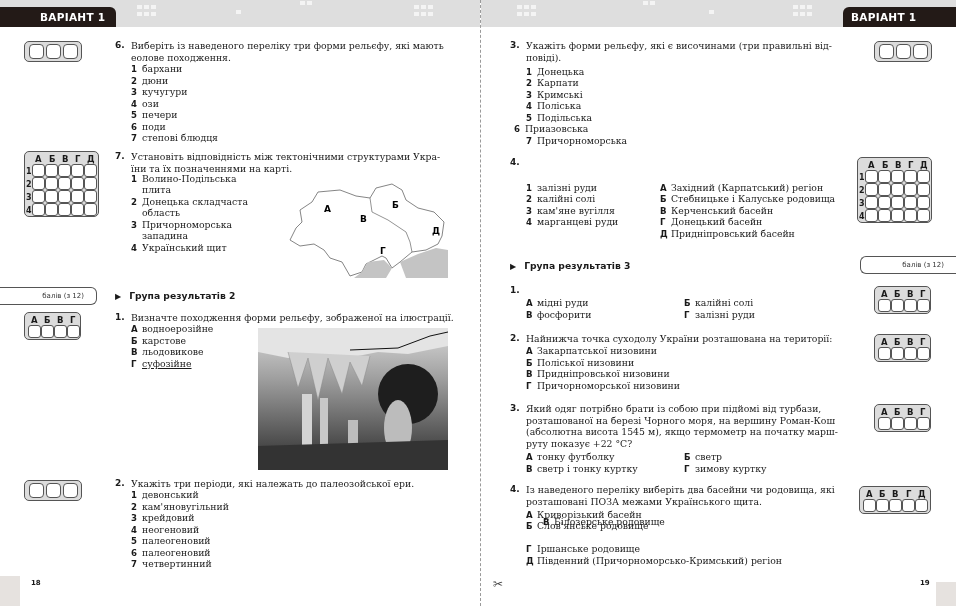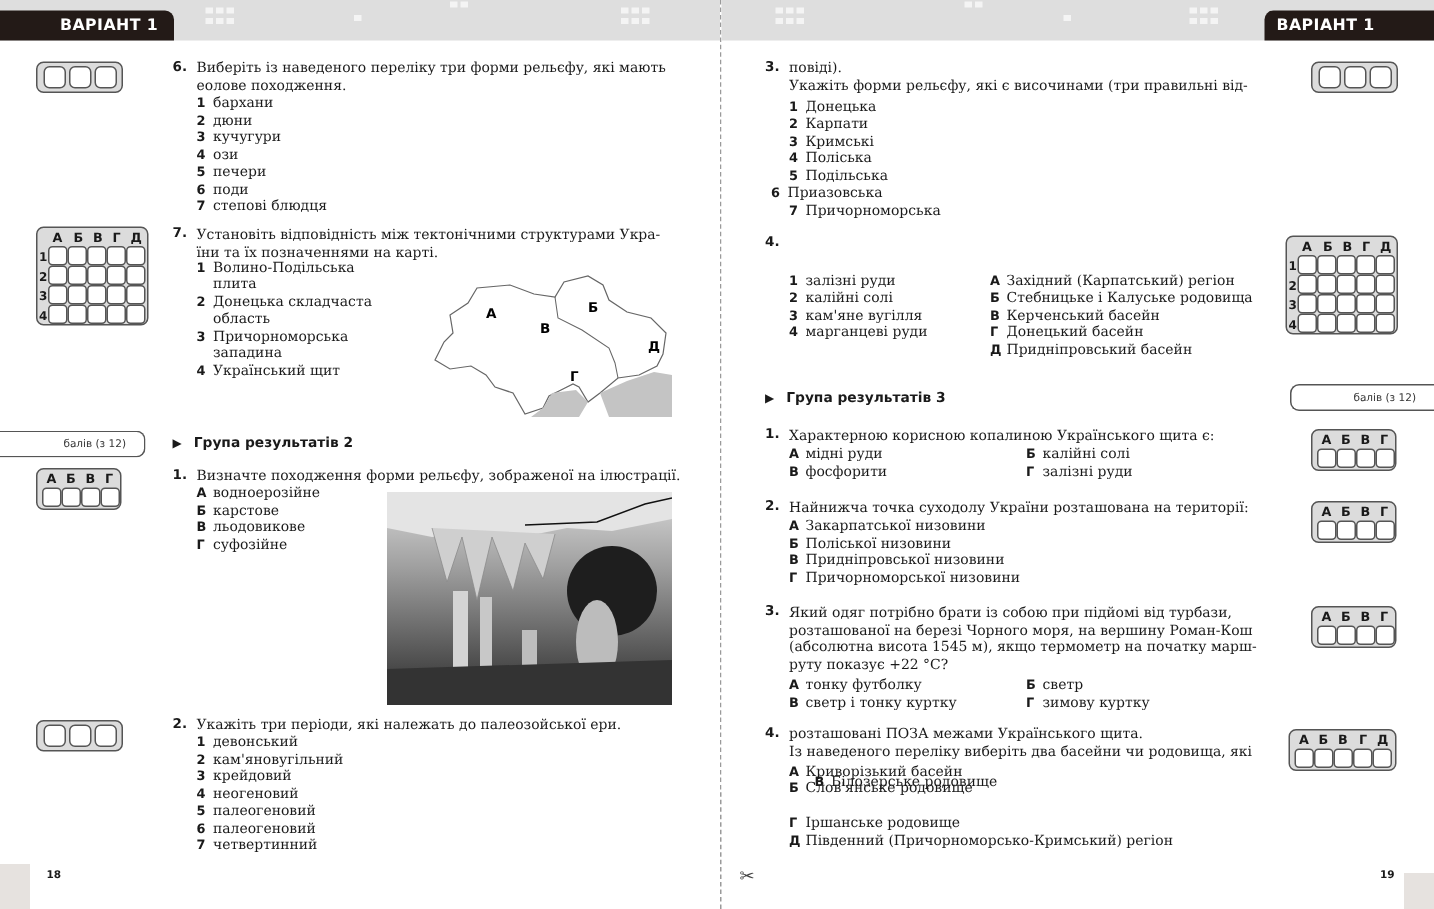--- a/index.html
+++ b/index.html
@@ -178,21 +178,21 @@
     <div class="cell" style="left:29px;top:12px"></div>
     <div class="cell" style="left:42px;top:12px"></div>
   </div>
 
   <div class="q" style="left:115px;top:312px;width:350px;height:60px;">
     <span class="q-num">1.</span>
     <div class="q-text">Визначте походження форми рельєфу, зображеної на ілюстрації.</div>
     <div class="opt" style="left:16px;top:11px;"><span class="opt-key">А</span><span>водноерозійне</span></div>
     <div class="opt" style="left:16px;top:23px;"><span class="opt-key">Б</span><span>карстове</span></div>
     <div class="opt" style="left:16px;top:34px;"><span class="opt-key">В</span><span>льодовикове</span></div>
-    <div class="opt" style="left:16px;top:46px;"><span class="opt-key">Г</span><span>суфозійне</span></div>
+    <div class="opt" style="left:16px;top:46px;text-decoration:underline;"><span class="opt-key">Г</span><span>суфозійне</span></div>
   </div>
 
   <div class="photo">
     <svg width="190" height="142" viewBox="0 0 190 142">
       <defs>
         <linearGradient id="g1" x1="0" y1="0" x2="0" y2="1">
           <stop offset="0" stop-color="#d8d8d8"></stop>
             <stop offset="0.35" stop-color="#a0a0a0"></stop>
             <stop offset="1" stop-color="#2a2a2a"></stop>
         </linearGradient>
@@ -259,22 +259,22 @@
       <span style="left:0;top:7px"></span>
         <span style="left:7px;top:7px"></span>
         <span style="left:14px;top:7px"></span>
     </div>
   </div>
   <div class="variant-tab">ВАРІАНТ  1</div>
 
   <div class="q" style="left:29px;top:40px;width:340px;height:110px;">
     <span class="q-num">3.</span>
     <div class="q-text">
+      <div>Укажіть форми рельєфу, які є височинами (три правильні від-</div>
       <div>повіді).</div>
-      <div>Укажіть форми рельєфу, які є височинами (три правильні від-</div>
     </div>
     <div class="opt" style="left:16px;top:26px;"><span class="opt-key">1</span><span>Донецька</span></div>
     <div class="opt" style="left:16px;top:37px;"><span class="opt-key">2</span><span>Карпати</span></div>
     <div class="opt" style="left:16px;top:49px;"><span class="opt-key">3</span><span>Кримські</span></div>
     <div class="opt" style="left:16px;top:60px;"><span class="opt-key">4</span><span>Поліська</span></div>
     <div class="opt" style="left:16px;top:72px;"><span class="opt-key">5</span><span>Подільська</span></div>
     <div class="opt" style="left:4px;top:83px;"><span class="opt-key">6</span><span>Приазовська</span></div>
     <div class="opt" style="left:16px;top:95px;"><span class="opt-key">7</span><span>Причорноморська</span></div>
   </div>
   <div class="answer-box" style="left:393px;top:41px;width:58px;height:21px;">
@@ -330,21 +330,20 @@
     </div>
   </div>
 
   <div class="group-title" style="left:29px;top:260px;">
     <span class="arrow">▶</span><span>Група результатів 3</span>
   </div>
   <div class="score-box" style="left:379px;top:256px;width:96px;">балів (з 12)</div>
 
   <div class="q" style="left:29px;top:285px;width:340px;height:40px;">
     <span class="q-num">1.</span>
-    <div class="q-text">Характерною корисною копалиною Українського щита є:</div>
     <div class="opt" style="left:16px;top:12px;"><span class="opt-key">А</span><span>мідні руди</span></div>
     <div class="opt" style="left:174px;top:12px;"><span class="opt-key">Б</span><span>калійні солі</span></div>
     <div class="opt" style="left:16px;top:24px;"><span class="opt-key">В</span><span>фосфорити</span></div>
     <div class="opt" style="left:174px;top:24px;"><span class="opt-key">Г</span><span>залізні руди</span></div>
   </div>
   <div class="answer-box" style="left:393px;top:286px;width:57px;height:28px;">
     <span class="ab-head" style="left:6px;top:2px;">А</span>
     <span class="ab-head" style="left:19px;top:2px;">Б</span>
     <span class="ab-head" style="left:32px;top:2px;">В</span>
     <span class="ab-head" style="left:45px;top:2px;">Г</span>
@@ -393,22 +392,22 @@
     <span class="ab-head" style="left:45px;top:2px;">Г</span>
     <div class="cell" style="left:3px;top:12px"></div>
     <div class="cell" style="left:16px;top:12px"></div>
     <div class="cell" style="left:29px;top:12px"></div>
     <div class="cell" style="left:42px;top:12px"></div>
   </div>
 
   <div class="q" style="left:29px;top:484px;width:340px;height:82px;">
     <span class="q-num">4.</span>
     <div class="q-text">
+      <div>Із наведеного переліку виберіть два басейни чи родовища, які</div>
       <div>розташовані ПОЗА межами Українського щита.</div>
-      <div>Із наведеного переліку виберіть два басейни чи родовища, які</div>
     </div>
     <div class="opt" style="left:16px;top:25px;"><span class="opt-key">А</span><span>Криворізький басейн</span></div>
     <div class="opt" style="left:16px;top:36px;"><span class="opt-key">Б</span><span>Слов'янське родовище</span></div>
     <div class="opt" style="left:16px;top:32px;margin-left:17px;"><span class="opt-key">В</span><span>Білозерське родовище</span></div>
     <div class="opt" style="left:16px;top:59px;"><span class="opt-key">Г</span><span>Іршанське родовище</span></div>
     <div class="opt" style="left:16px;top:71px;"><span class="opt-key">Д</span><span>Південний (Причорноморсько-Кримський) регіон</span></div>
   </div>
   <div class="answer-box" style="left:378px;top:486px;width:72px;height:28px;">
     <span class="ab-head" style="left:6px;top:2px;">А</span>
     <span class="ab-head" style="left:19px;top:2px;">Б</span>

